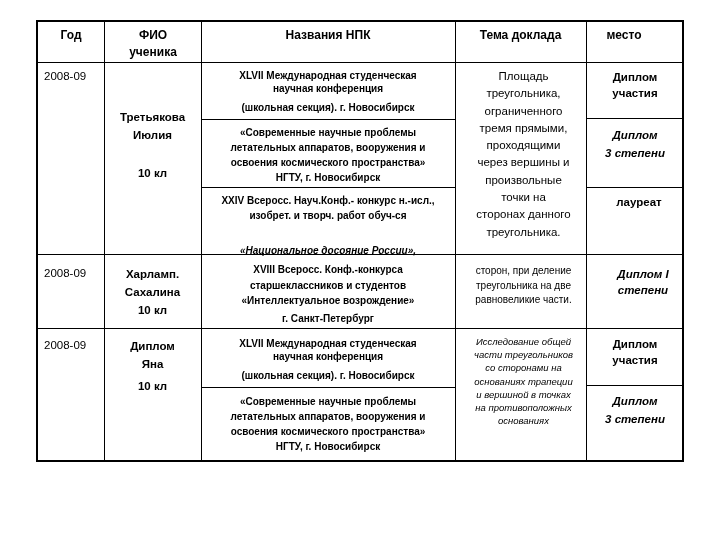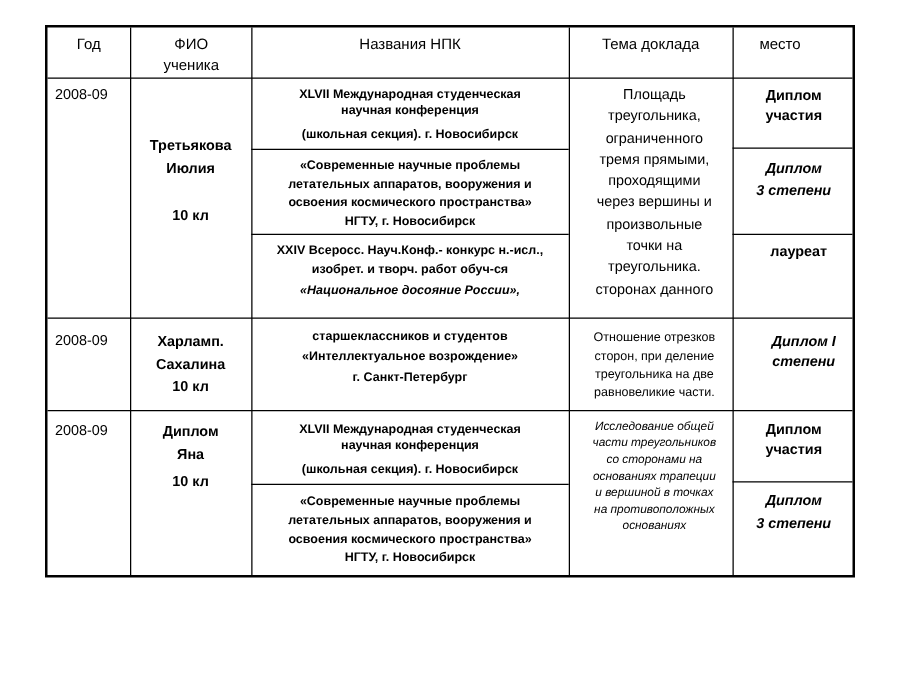--- a/index.html
+++ b/index.html
@@ -3,21 +3,21 @@
   <meta charset="utf-8">
   <style>
     html, body { margin: 0; padding: 0; background: #ffffff; }
     body { width: 720px; height: 540px; position: relative; overflow: hidden;
            font-family: "Liberation Sans", "DejaVu Sans", sans-serif; color: #000; }
     .tbl { position: absolute; left: 36px; top: 20px; width: 648px; height: 442px;
            border: 2px solid #000; box-sizing: border-box; }
     .vl { position: absolute; top: 0; bottom: 0; width: 1px; background: #000; }
     .hl { position: absolute; height: 1px; background: #000; }
     .cell { position: absolute; box-sizing: border-box; font-size: 11.5px; line-height: 16px; }
-    .hdr { font-weight: normal; font-size: 12px; text-align: center; line-height: 17px; }
+    .hdr { font-weight: bold; font-size: 12px; text-align: center; line-height: 17px; }
     .c { text-align: center; font-weight: bold; }
     .l { text-align: center; }
     .small { font-size: 10px; line-height: 13px; }
     .it { font-style: italic; }
     .line { display: block; }
   </style>
 </head>
 <body>
 
 <div class="tbl">
@@ -61,59 +61,59 @@
   </div>
   <div class="cell c small" style="left:163px;width:254px;top:103px;line-height:15px">
     <span class="line">«Современные научные проблемы</span>
     <span class="line">летательных аппаратов, вооружения и</span>
     <span class="line">освоения   космического пространства»</span>
     <span class="line">НГТУ, г. Новосибирск</span>
   </div>
   <div class="cell c small" style="left:163px;width:254px;top:171px;line-height:15px">
     <span class="line">XXIV Всеросс. Науч.Конф.- конкурс н.-исл.,</span>
     <span class="line">изобрет. и творч. работ обуч-ся</span>
-    <span class="line it" style="margin-top:2px">«Национальное досояние России»,</span>
+    <span class="line it" style="margin-top:20px">«Национальное досояние России»,</span>
   </div>
   <div class="cell l" style="left:423px;width:125px;top:46px;line-height:17.3px">
     <span class="line">Площадь</span>
     <span class="line">треугольника,</span>
     <span class="line">ограниченного</span>
     <span class="line">тремя прямыми,</span>
     <span class="line">проходящими</span>
     <span class="line">через вершины и</span>
     <span class="line">произвольные</span>
     <span class="line">точки на</span>
+    <span class="line">сторонах данного</span>
     <span class="line">треугольника.</span>
-    <span class="line">сторонах данного</span>
   </div>
   <div class="cell c" style="left:548px;width:98px;top:47px">
     <span class="line">Диплом</span>
     <span class="line">участия</span>
   </div>
   <div class="cell c it" style="left:548px;width:98px;top:104px;line-height:18px">
     <span class="line">Диплом</span>
     <span class="line">3 степени</span>
   </div>
   <div class="cell c" style="left:548px;width:106px;top:172px">
     <span class="line">лауреат</span>
   </div>
 
   <div class="cell" style="left:6px;top:243px">2008-09</div>
   <div class="cell c" style="left:66px;width:97px;top:243px;line-height:18px">
     <span class="line">Харламп.</span>
     <span class="line">Сахалина</span>
     <span class="line">10 кл</span>
   </div>
   <div class="cell c small" style="left:163px;width:254px;top:240px;line-height:15.5px">
+    <span class="line">XVIII Всеросс. Конф.-конкурса</span>
     <span class="line">старшеклассников и студентов</span>
     <span class="line">«Интеллектуальное возрождение»</span>
     <span class="line" style="margin-top:2px">г. Санкт-Петербург</span>
   </div>
   <div class="cell l small" style="left:423px;width:125px;top:242px;line-height:14.5px">
-    <span class="line">Отношение отрезков</span>
     <span class="line">сторон, при деление</span>
     <span class="line">треугольника на две</span>
     <span class="line">равновеликие части.</span>
   </div>
   <div class="cell c it" style="left:548px;width:114px;top:244px">
     <span class="line">Диплом I</span>
     <span class="line">степени</span>
   </div>
 
   <div class="cell" style="left:6px;top:315px">2008-09</div>

